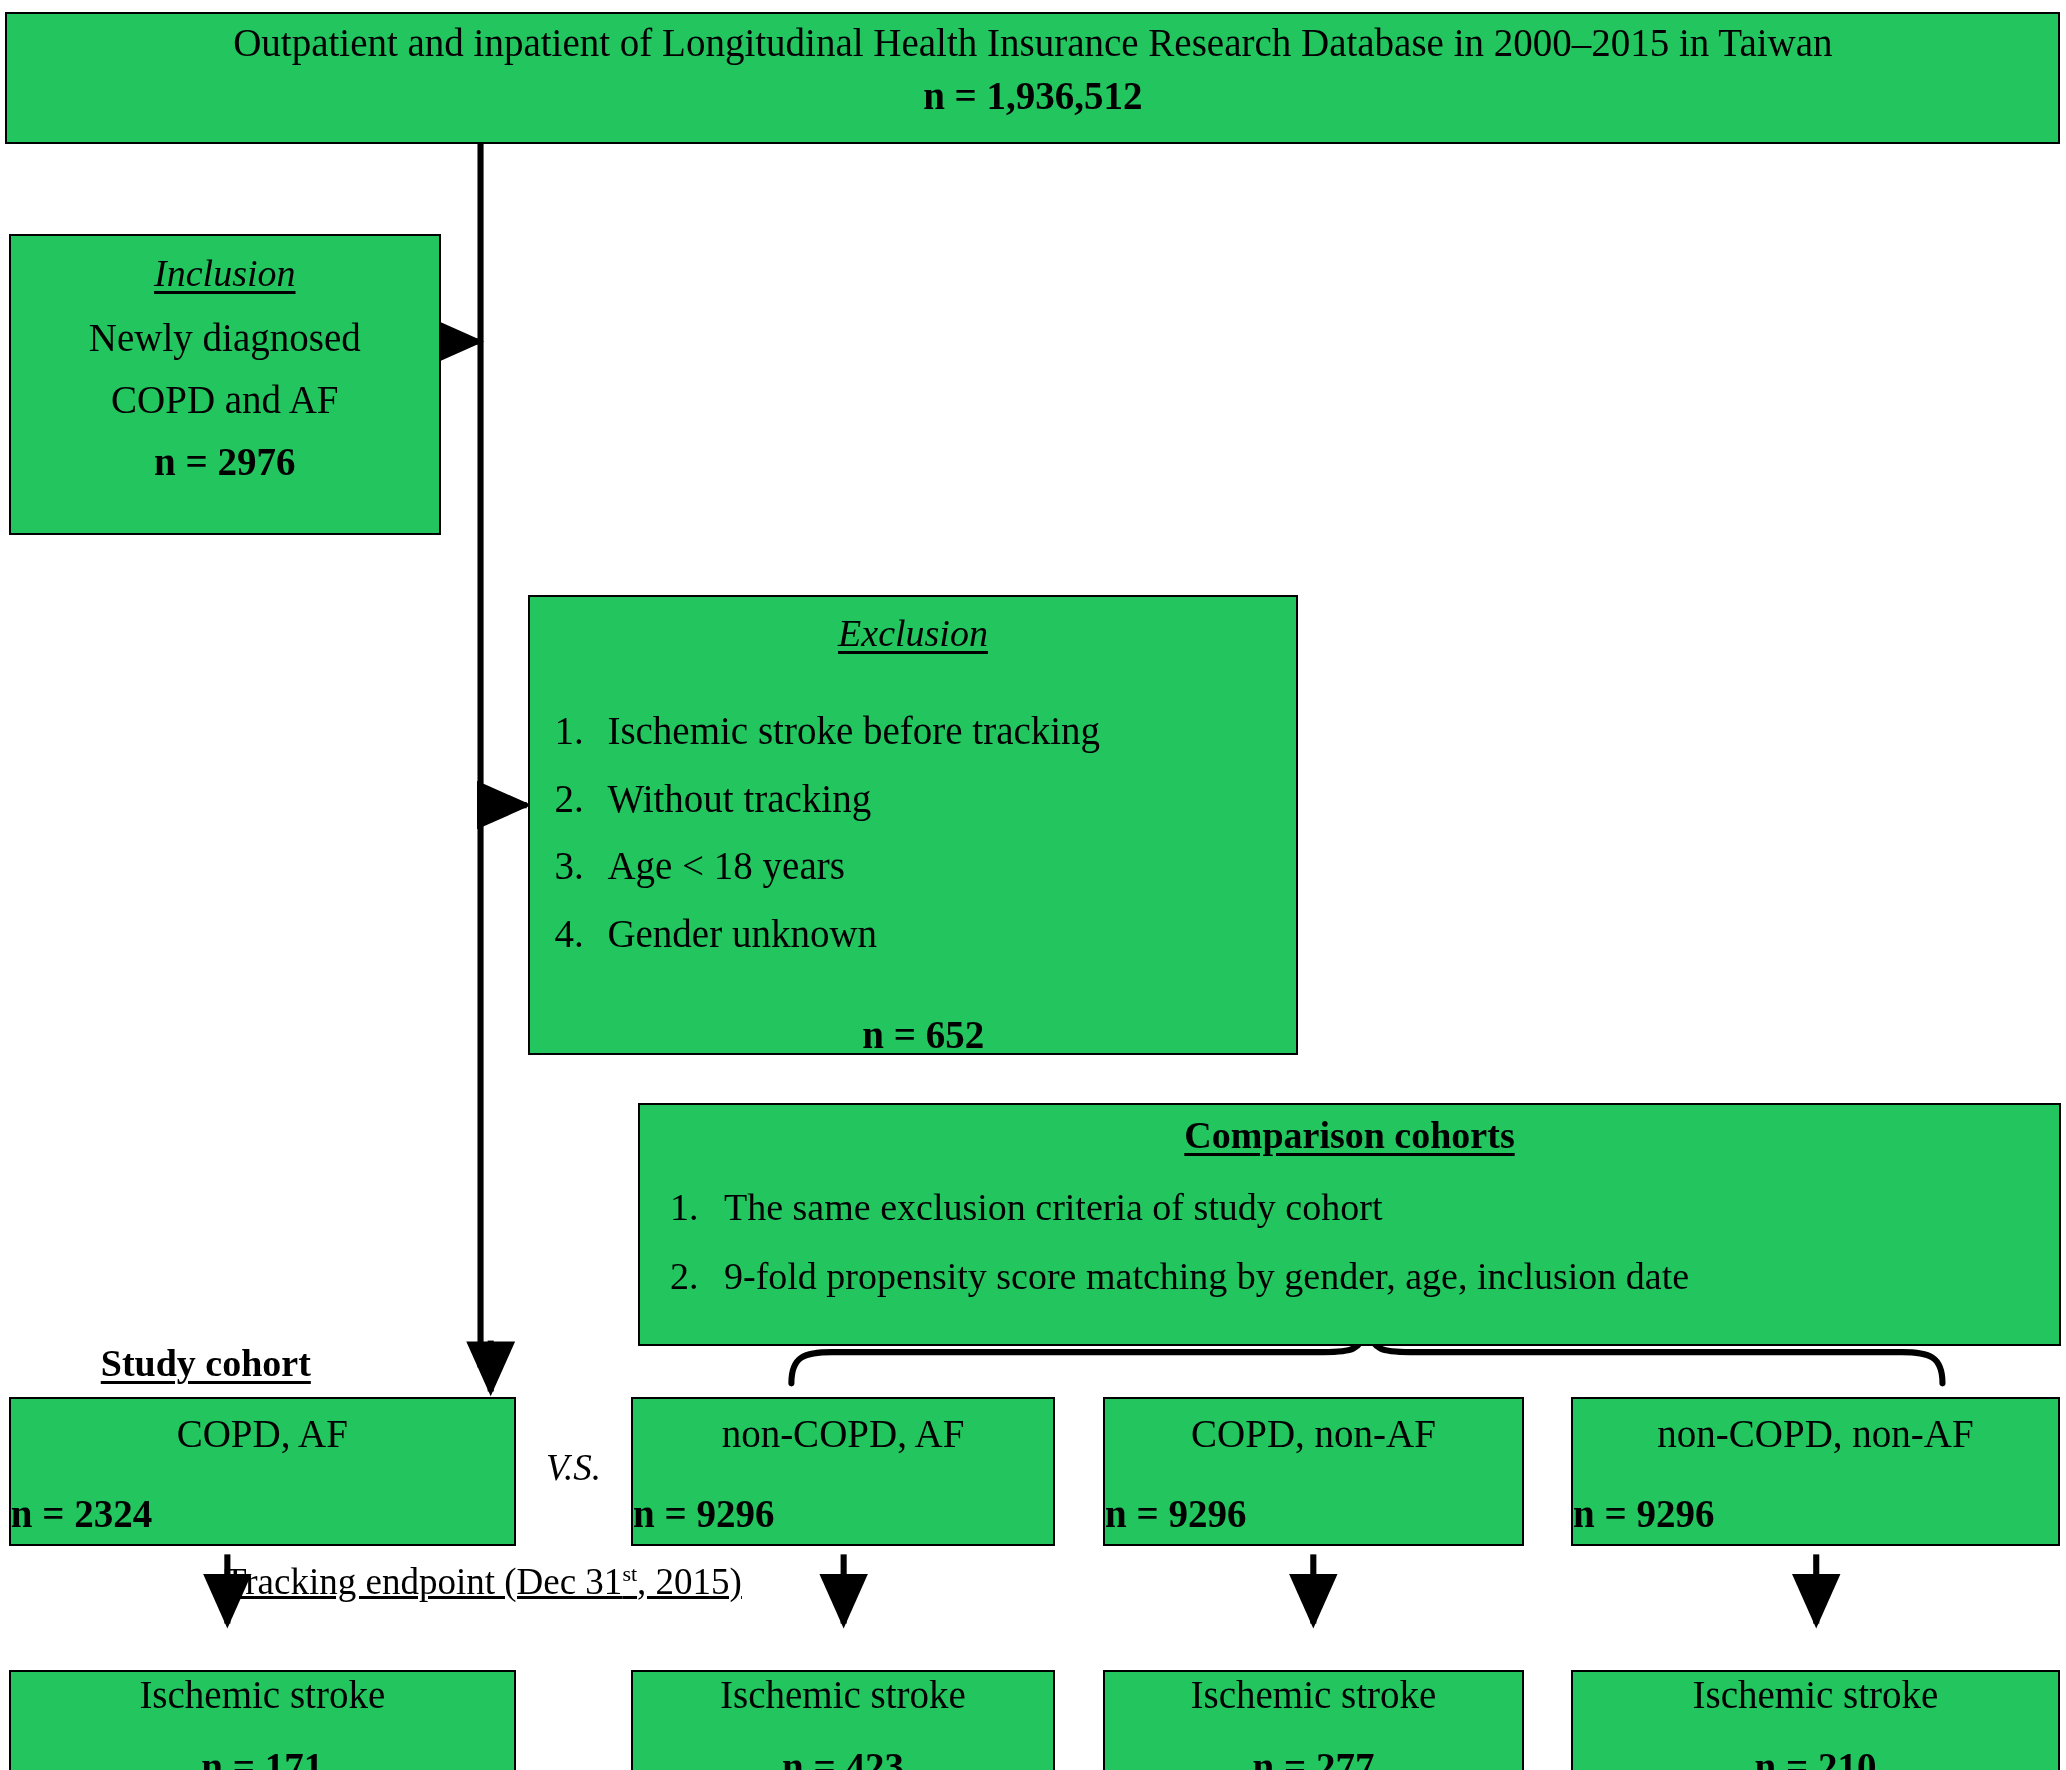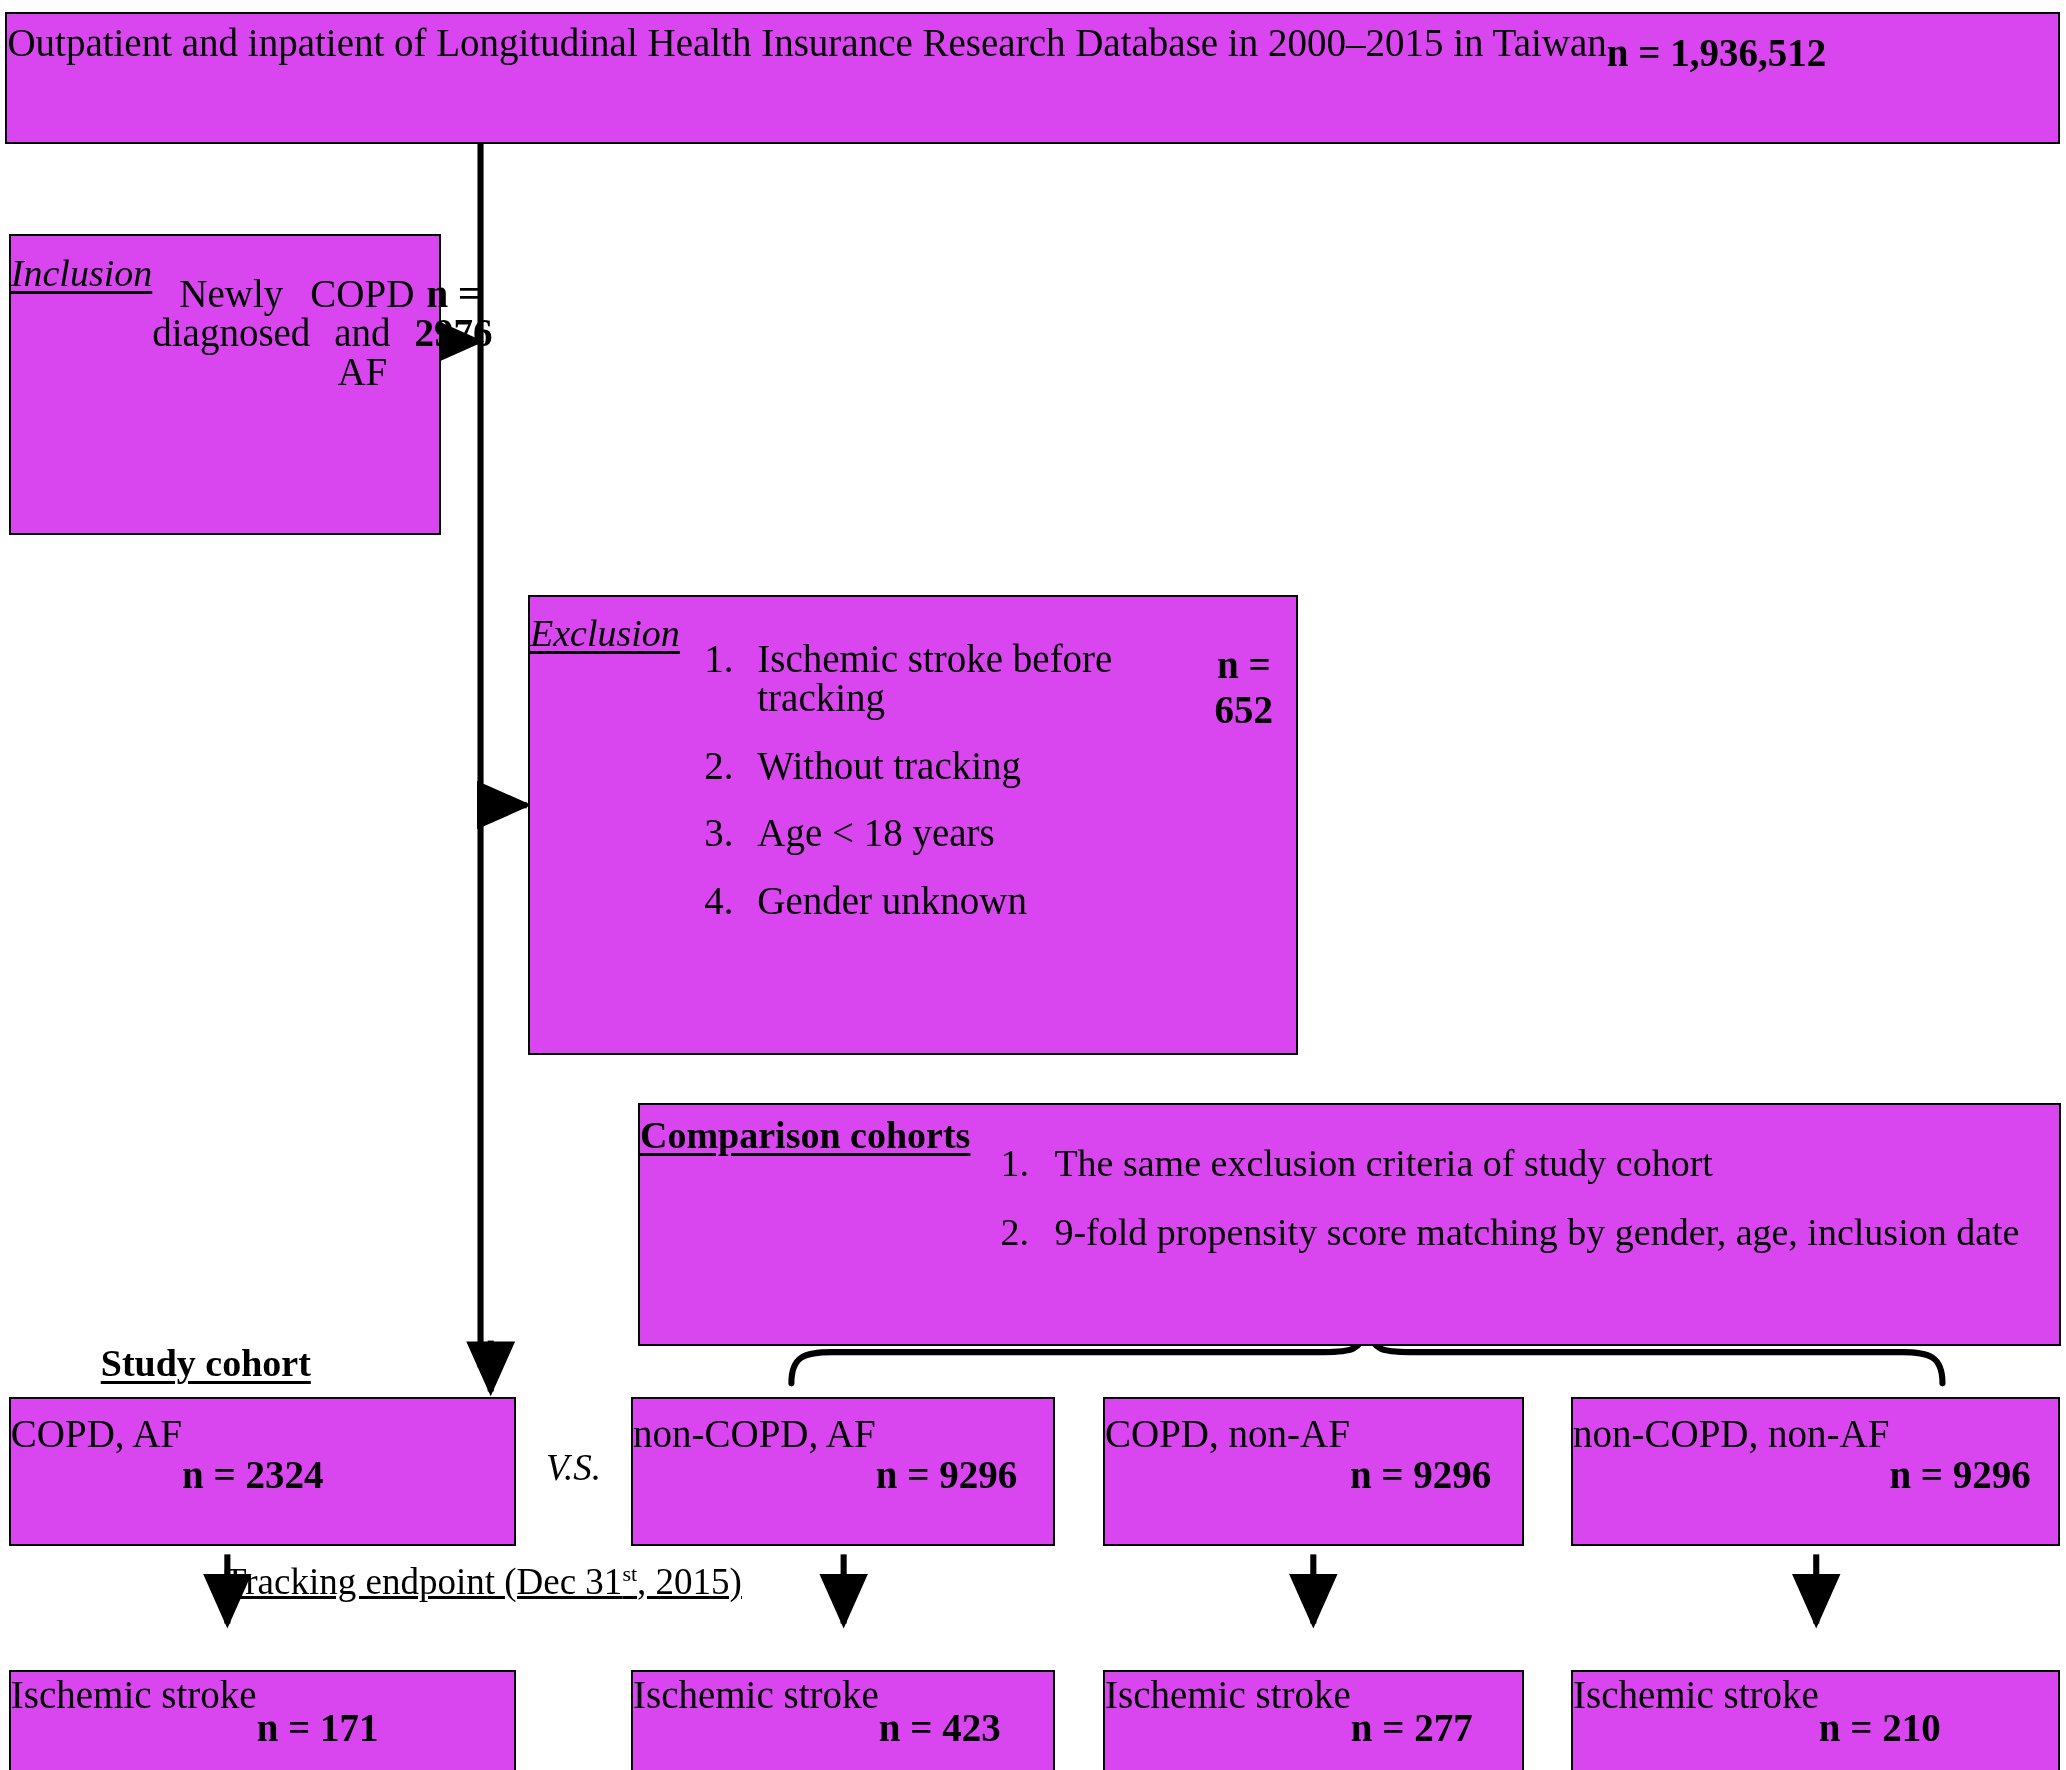--- a/index.html
+++ b/index.html
@@ -9,24 +9,24 @@
     position:relative;
     width:2066px;
     height:1771px;
     background:#fff;
     overflow:hidden;
   }
 
   .box{
     position:absolute;
     border:2.7px solid #000;
-    background:#d946ef;
+    background:#22c55e;
     box-sizing:border-box;
     display:flex;
-    flex-direction:row;
+    flex-direction:column;
     justify-content:center;
   }
   .ttl{
     font-style:italic;
     text-decoration:underline;
     text-underline-offset:4.8px;
     text-decoration-thickness:2.7px;
     font-size:38px;
     text-align:center;
   }
@@ -52,21 +52,21 @@
   
   #inclusion-box{
     left:8.8px; top:234px; width:432px; height:301px;
     justify-content:flex-start; padding-top:15px;
   }
   #inclusion-box .row{font-size:39px;line-height:1.0;text-align:center;margin-top:23px;}
 
   
   #exclusion-box{
     left:528px; top:595px; width:770px; height:460px;
-    justify-content:flex-start; padding-top:13.6px;
+    justify-content:flex-start; padding-top:13.6px;gap:28px;
   }
   #exclusion-box ol{
     list-style:none;margin:0;padding:0 0 0 24.4px;
   }
   #exclusion-box li{
     font-size:39px;line-height:1.0;margin-top:28.5px;
     display:flex;
   }
   #exclusion-box li .num{width:53px;flex:0 0 53px;}
   #exclusion-box .nline{font-size:39px;text-align:center;margin-top:31px;font-weight:bold;

